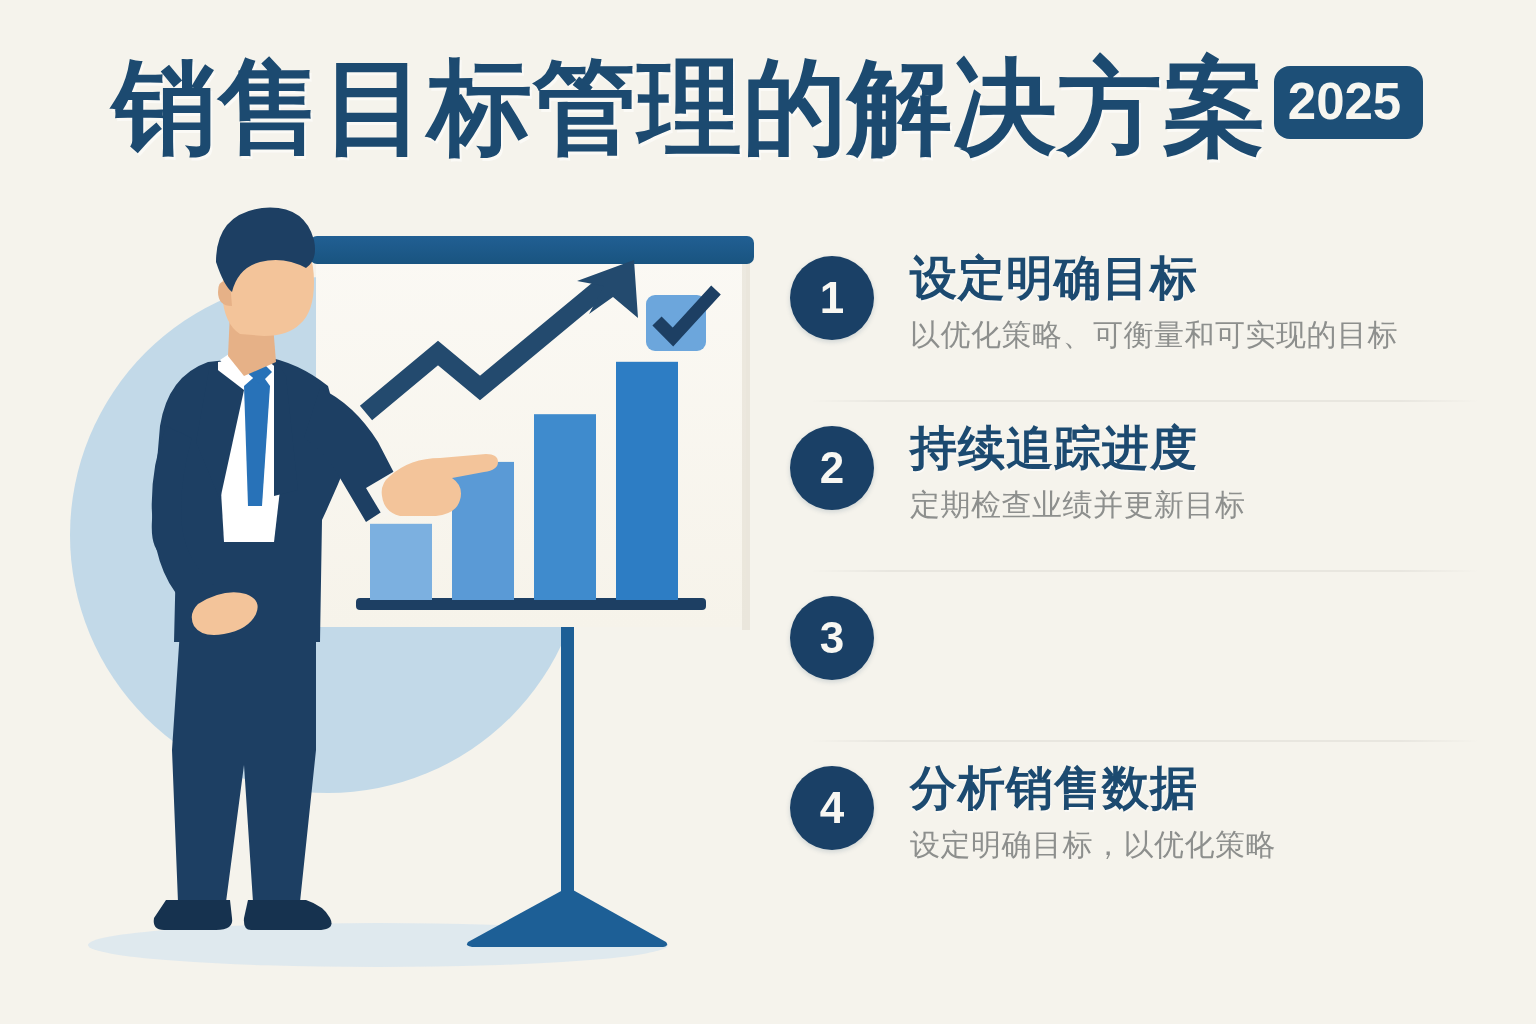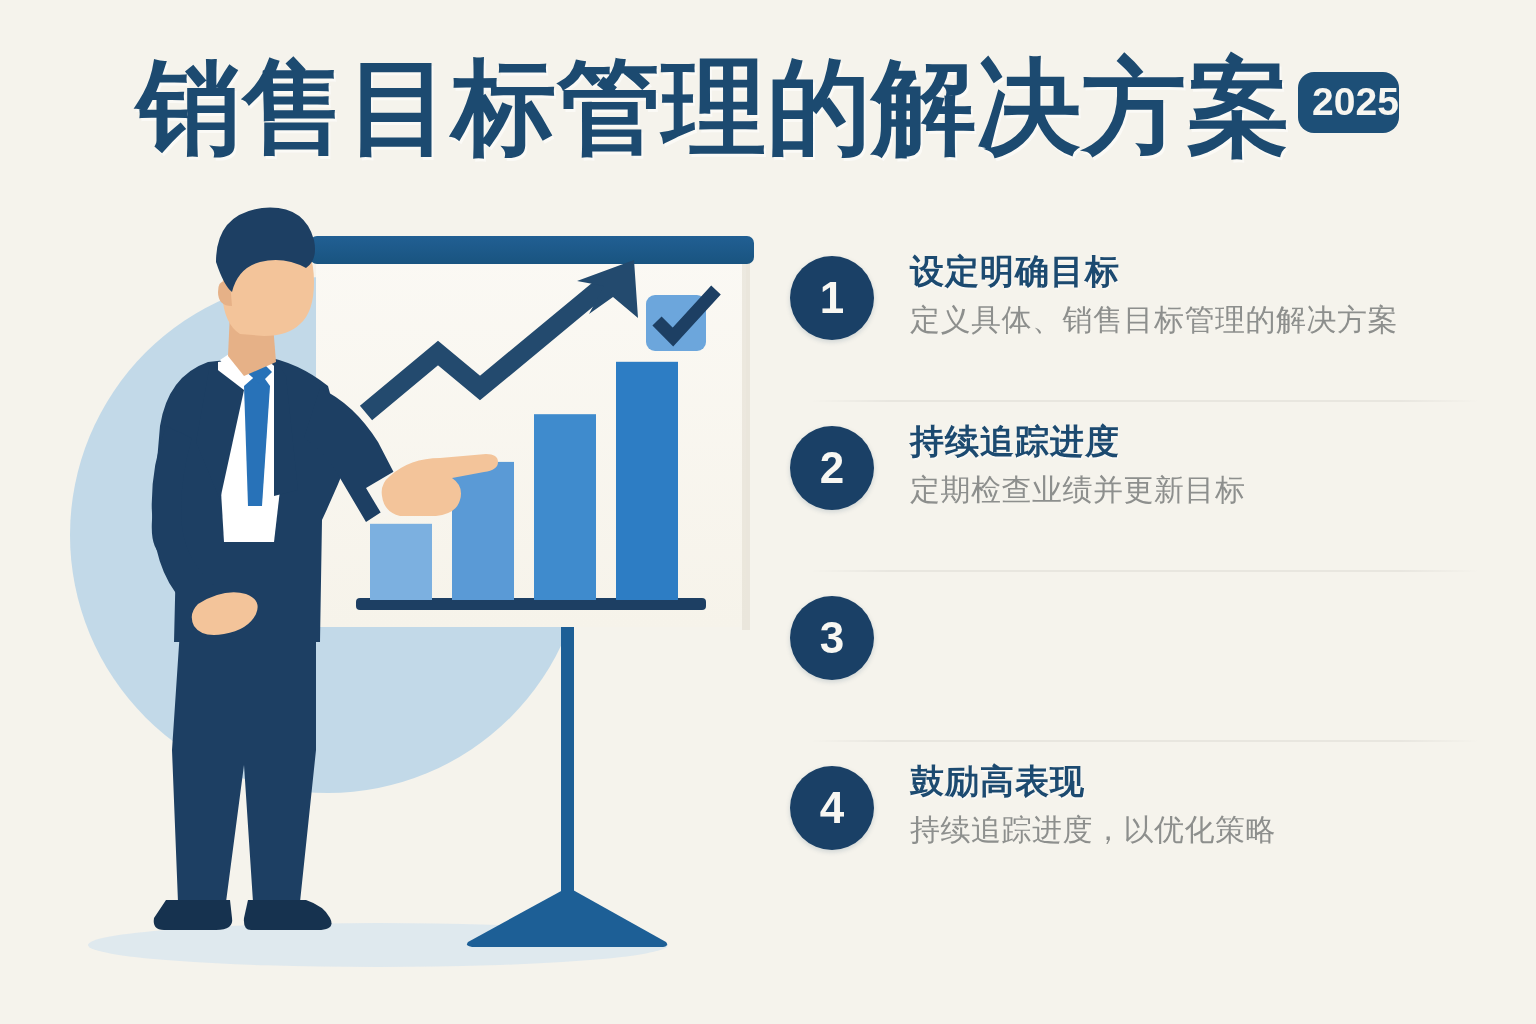--- a/index.html
+++ b/index.html
@@ -37,23 +37,23 @@
     font-weight: bold;
     color: #1c4a70;
     letter-spacing: 1px;
     line-height: 1;
     white-space: nowrap;
     text-shadow: 2px 3px 0 rgba(255,255,255,0.55);
   }
   #year-badge {
     background: #1d4f77;
     color: #f7f6f0;
-    font-size: 39px;
-    font-weight: bold;
-    padding: 10px 0 12px 14px;
+    font-size: 51px;
+    font-weight: bold;
+    padding: 10px 22px 12px 14px;
     border-radius: 16px;
     line-height: 1;
     transform: translateY(-4px);
   }
 
   
   #illustration {
     position: absolute;
     left: 48px;
     top: 190px;
@@ -99,21 +99,21 @@
     align-items: center;
     justify-content: center;
     margin-top: 6px;
     box-shadow: 0 2px 5px rgba(26,64,102,0.18);
   }
   .step-text {
     margin-left: 36px;
     padding-top: 2px;
   }
   .step-heading {
-    font-size: 34px;
+    font-size: 47px;
     font-weight: bold;
     color: #1c4a70;
     line-height: 1.12;
     letter-spacing: 1px;
     text-shadow: 1px 2px 0 rgba(255,255,255,0.5);
     white-space: nowrap;
   }
   .step-desc {
     margin-top: 12px;
     font-size: 30px;
@@ -208,21 +208,21 @@
              Q416 296 412 310 Q408 324 388 326 L352 326 Q336 322 334 306 Q332 294 342 286 Z" fill="#f3c49a"></path>
   </svg>
 </div>
 
 <div id="steps">
 
   <div class="step-row">
     <div class="step-number">1</div>
     <div class="step-text">
       <div class="step-heading">设定明确目标</div>
-      <div class="step-desc">定义具体、销售目标管理的解决方案</div>
+      <div class="step-desc">以优化策略、可衡量和可实现的目标</div>
     </div>
     <div class="step-divider"></div>
   </div>
 
   <div class="step-row">
     <div class="step-number">2</div>
     <div class="step-text">
       <div class="step-heading">持续追踪进度</div>
       <div class="step-desc">定期检查业绩并更新目标</div>
     </div>
@@ -232,18 +232,18 @@
   <div class="step-row">
     <div class="step-number">3</div>
     <div class="step-text">
     </div>
     <div class="step-divider"></div>
   </div>
 
   <div class="step-row">
     <div class="step-number">4</div>
     <div class="step-text">
-      <div class="step-heading">鼓励高表现</div>
-      <div class="step-desc">持续追踪进度，以优化策略</div>
+      <div class="step-heading">分析销售数据</div>
+      <div class="step-desc">设定明确目标，以优化策略</div>
     </div>
   </div>
 
 </div>
 
 </body></html>

